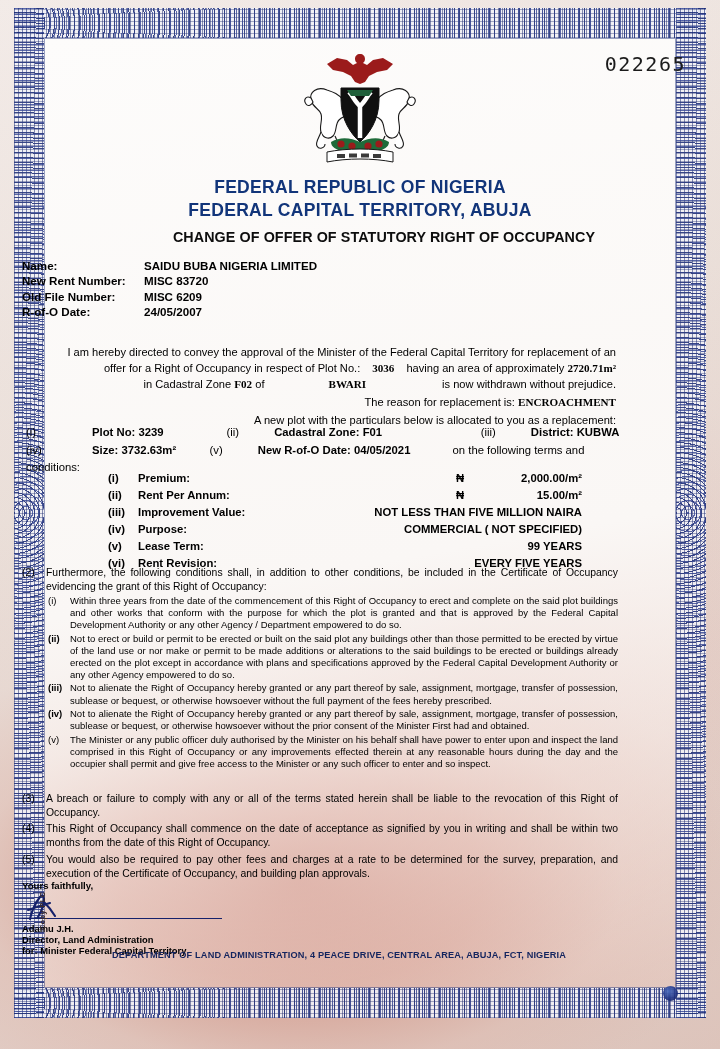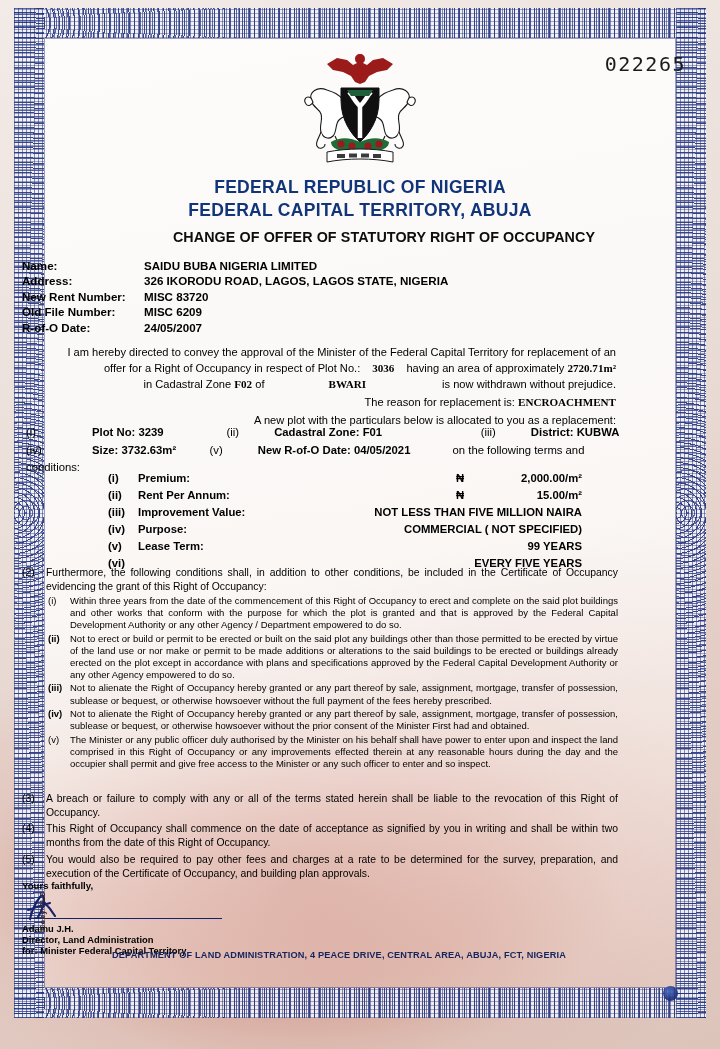--- a/index.html
+++ b/index.html
@@ -234,24 +234,20 @@
     <div class="hd1">FEDERAL REPUBLIC OF NIGERIA</div>
     <div class="hd2">FEDERAL CAPITAL TERRITORY, ABUJA</div>
     <div class="hd3">CHANGE OF OFFER OF STATUTORY RIGHT OF OCCUPANCY</div>
   </div>
 
   <div class="fields">
     <div class="frow">
       <span class="flabel">Name:</span>
       <span class="fval">SAIDU BUBA NIGERIA LIMITED</span>
     </div>
-    <div class="frow tight">
-      <span class="flabel">Address:</span>
-      <span class="fval addr-row">326 IKORODU ROAD, LAGOS, LAGOS STATE, NIGERIA</span>
-    </div>
     <div class="frow">
       <span class="flabel">New Rent Number:</span>
       <span class="fval">MISC 83720</span>
     </div>
     <div class="frow">
       <span class="flabel">Old File Number:</span>
       <span class="fval">MISC 6209</span>
     </div>
     <div class="frow">
       <span class="flabel">R-of-O Date:</span>
@@ -316,20 +312,21 @@
       <span class="tlabel">Purpose:</span>
       <span class="tval">COMMERCIAL ( NOT SPECIFIED)</span>
     </div>
     <div class="trow">
       <span class="tnum">(v)</span>
       <span class="tlabel">Lease Term:</span>
       <span class="tval">99  YEARS</span>
     </div>
     <div class="trow">
       <span class="tnum">(vi)</span>
+      <span class="tlabel">Rent Revision:</span>
       <span class="tval">EVERY FIVE YEARS</span>
     </div>
   </div>
 
   <div class="clauses">
     <div class="cl">
       <span class="cl-n">(2)</span>
       <span class="cl-t">Furthermore, the following conditions shall, in addition to other conditions, be included in the Certificate of Occupancy evidencing the grant of this Right of Occupancy:</span>
     </div>
     <div class="sub">

